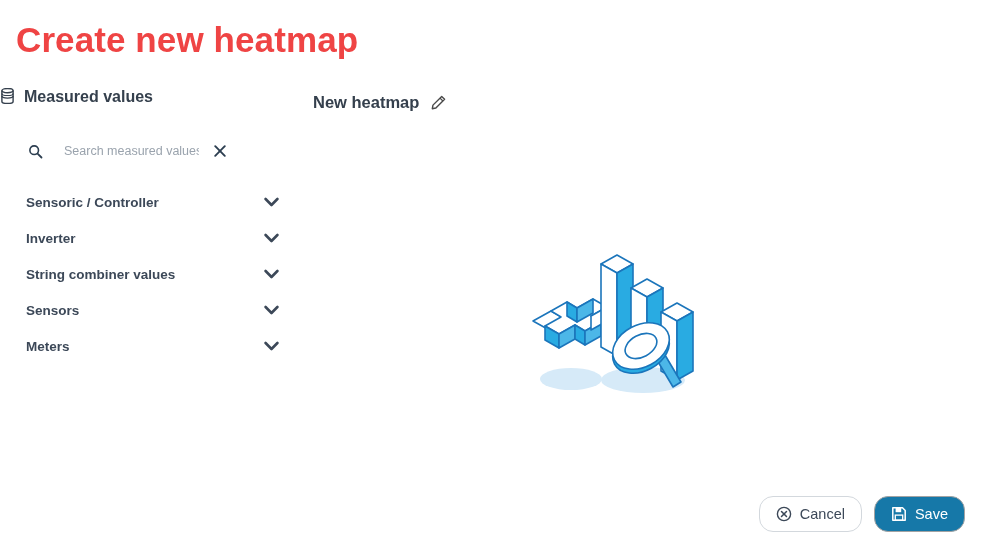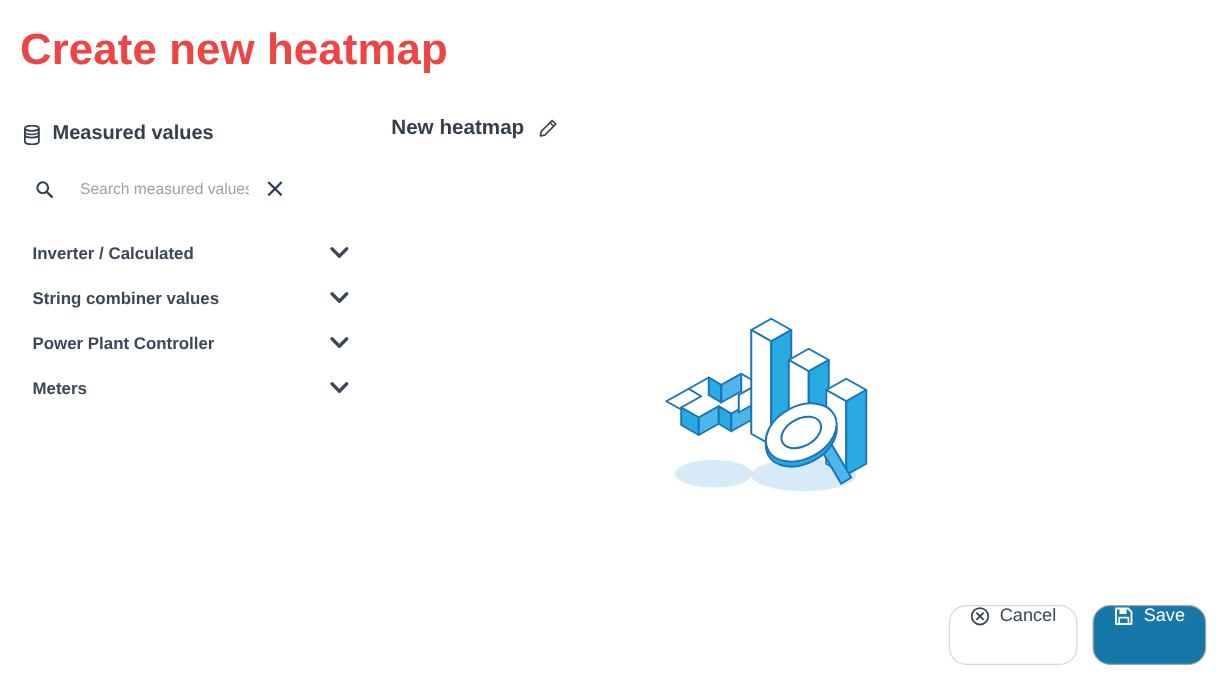--- a/index.html
+++ b/index.html
@@ -31,23 +31,22 @@
 
   
   .left-panel {
     position: absolute;
     left: 0;
     top: 88px;
     width: 300px;
   }
   .panel-header {
     display: flex;
-    align-items: flex-end;
+    align-items: flex-start;
     gap: 9px;
-    padding-left: 18px;
     height: 28px;
   }
   .panel-header-title {
     font-size: 16px;
     font-weight: bold;
     color: #35404d;
     white-space: nowrap;
   }
   .db-icon {
     width: 15px;
@@ -165,23 +164,23 @@
   .footer {
     position: absolute;
     right: 16px;
     bottom: 13px;
     display: flex;
     align-items: center;
     gap: 12px;
   }
   .btn {
     display: inline-flex;
-    align-items: flex-start;
+    align-items: center;
     gap: 8px;
-    height: 48px;
+    height: 36px;
     padding: 0 16px;
     border-radius: 14px;
     font-size: 14.5px;
     font-family: "Liberation Sans", sans-serif;
     cursor: pointer;
     box-sizing: border-box;
     white-space: nowrap;
   }
   .btn-cancel {
     background: #ffffff;
@@ -231,47 +230,55 @@
       <svg class="search-clear" viewBox="0 0 16 16" aria-hidden="true">
         <line x1="3.2" y1="3.2" x2="12.8" y2="12.8" stroke="#2c3e50" stroke-width="1.9" stroke-linecap="round"></line>
         <line x1="12.8" y1="3.2" x2="3.2" y2="12.8" stroke="#2c3e50" stroke-width="1.9" stroke-linecap="round"></line>
       </svg>
     </span>
   </div>
 
   <div class="category-list">
 
     <div class="category-row">
-      <span class="category-label">Inverter / Calculated</span>
-      <span>
-        <svg class="chevron" viewBox="0 0 15 10" aria-hidden="true">
-          <polyline points="1.6,2 7.5,8 13.4,2" fill="none" stroke="#3c4858" stroke-width="2.6" stroke-linecap="round" stroke-linejoin="round"></polyline>
-        </svg>
-      </span>
-    </div>
-
+      <span class="category-label">Sensoric / Controller</span>
+      <span>
+        <svg class="chevron" viewBox="0 0 15 10" aria-hidden="true">
+          <polyline points="1.6,2 7.5,8 13.4,2" fill="none" stroke="#3c4858" stroke-width="2.6" stroke-linecap="round" stroke-linejoin="round"></polyline>
+        </svg>
+      </span>
+    </div>
+
+    <div class="category-row">
+      <span class="category-label">Inverter</span>
+      <span>
+        <svg class="chevron" viewBox="0 0 15 10" aria-hidden="true">
+          <polyline points="1.6,2 7.5,8 13.4,2" fill="none" stroke="#3c4858" stroke-width="2.6" stroke-linecap="round" stroke-linejoin="round"></polyline>
+        </svg>
+      </span>
+    </div>
 
     <div class="category-row">
       <span class="category-label">String combiner values</span>
       <span>
         <svg class="chevron" viewBox="0 0 15 10" aria-hidden="true">
           <polyline points="1.6,2 7.5,8 13.4,2" fill="none" stroke="#3c4858" stroke-width="2.6" stroke-linecap="round" stroke-linejoin="round"></polyline>
         </svg>
       </span>
     </div>
 
-
-    <div class="category-row">
-      <span class="category-label">Power Plant Controller</span>
-      <span>
-        <svg class="chevron" viewBox="0 0 15 10" aria-hidden="true">
-          <polyline points="1.6,2 7.5,8 13.4,2" fill="none" stroke="#3c4858" stroke-width="2.6" stroke-linecap="round" stroke-linejoin="round"></polyline>
-        </svg>
-      </span>
-    </div>
+    <div class="category-row">
+      <span class="category-label">Sensors</span>
+      <span>
+        <svg class="chevron" viewBox="0 0 15 10" aria-hidden="true">
+          <polyline points="1.6,2 7.5,8 13.4,2" fill="none" stroke="#3c4858" stroke-width="2.6" stroke-linecap="round" stroke-linejoin="round"></polyline>
+        </svg>
+      </span>
+    </div>
+
 
 
     <div class="category-row">
       <span class="category-label">Meters</span>
       <span>
         <svg class="chevron" viewBox="0 0 15 10" aria-hidden="true">
           <polyline points="1.6,2 7.5,8 13.4,2" fill="none" stroke="#3c4858" stroke-width="2.6" stroke-linecap="round" stroke-linejoin="round"></polyline>
         </svg>
       </span>
     </div>

